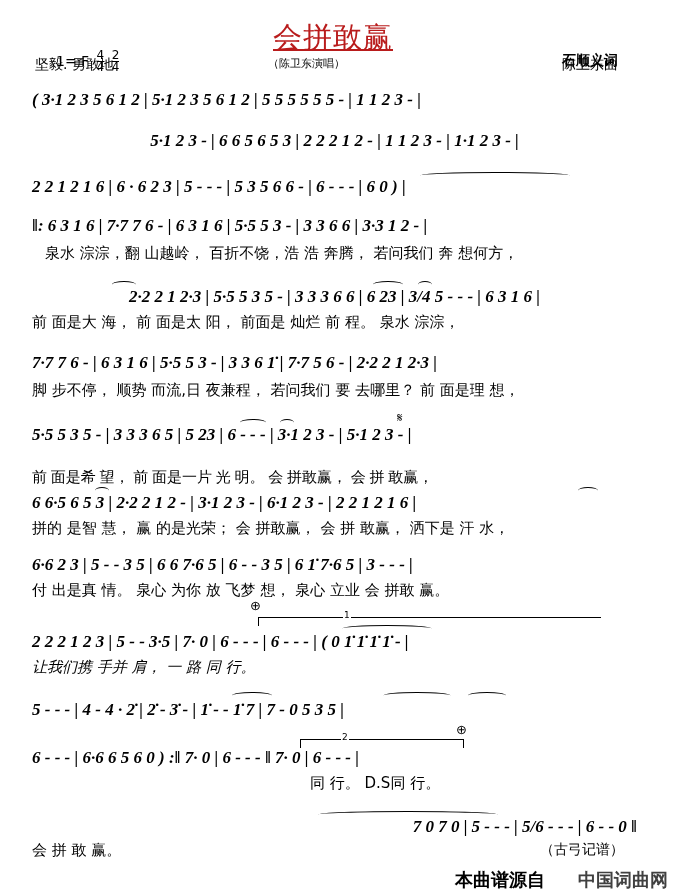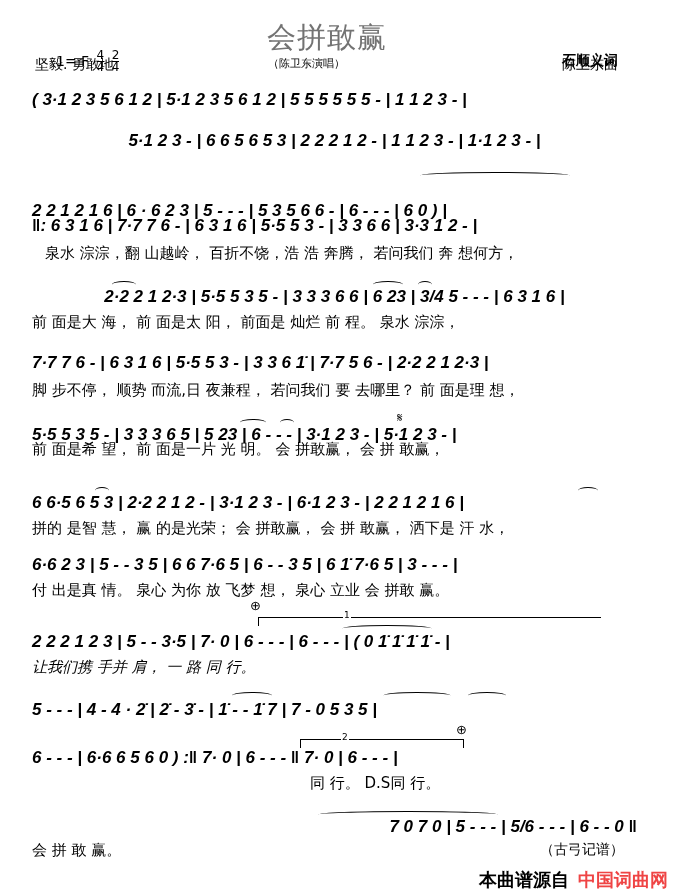--- a/index.html
+++ b/index.html
@@ -1,28 +1,28 @@
 <!DOCTYPE html>
 <html><head>
   <meta charset="utf-8">
   <style>
     html, body { margin:0; padding:0; background:#ffffff; }
     body { width:675px; height:894px; position:relative; overflow:hidden; font-family:"DejaVu Sans", sans-serif; color:#000; }
     .hdr { position:absolute; font-size:14px; }
-    .title { position:absolute; left:267px; top:18px; font-size:29px; color:#737373; letter-spacing:1px; font-family:"DejaVu Sans", sans-serif; }
+    .title { position:absolute; left:273px; top:18px; font-size:29px; color:#b91c1c; letter-spacing:1px; font-family:"DejaVu Sans", sans-serif;text-decoration:underline; }
     .subtitle { position:absolute; left:268px; top:56px; font-size:11px; }
     .key { position:absolute; left:56px; top:50px; font-size:14px; }
     .frac { display:inline-block; vertical-align:middle; text-align:center; font-size:12px; line-height:11px; margin-left:3px; }
     .frac span { display:block; }
     .frac .top { border-bottom:1px solid #000; }
-    .row { position:absolute; left:32px; width:605px; height:24px; font-family:Liberation Sans, sans-serif; font-weight:bold; font-style:italic; font-size:17px; white-space:nowrap; }
+    .row { position:absolute; left:32px; width:605px; height:24px; font-family:Liberation Serif, serif; font-weight:bold; font-style:italic; font-size:17px; white-space:nowrap; }
     .lyr { position:absolute; left:32px; font-size:15px; white-space:nowrap; font-family:"DejaVu Sans", sans-serif; }
     .watermark { position:absolute; top:868px; font-size:18px; font-weight:bold; }
-    .wm1 { left:479px; color:#000; }
-    .wm2 { left:578px; color:#ef4444; }
+    .wm1 { left:455px; color:#000; }
+    .wm2 { left:578px; color:#404040; }
     .credit { position:absolute; left:540px; top:841px; font-size:14px; }
     .mark { position:absolute; font-size:13px; }
     .volta { position:absolute; border-top:1px solid #000; border-left:1px solid #000; height:8px; font-size:9px; }
     .volta span { position:absolute; top:-8px; background:#fff; padding:0 1px; }
     .slur { position:absolute; border-top:1px solid #000; border-radius:50% 50% 0 0; height:6px; }
   </style>
 </head>
 <body>
 
 <div class="key">
@@ -32,39 +32,39 @@
 </div>
 <div class="hdr" style="left:35px;top:56px;">坚毅. 勇敢地</div>
 <div class="title">会拼敢赢</div>
 <div class="subtitle">（陈卫东演唱）</div>
 <div class="hdr" style="left:562px;top:52px;font-weight:bold;">石顺义词</div>
 <div class="hdr" style="left:562px;top:56px;">陈卫东曲</div>
 
 <div class="row" style="top:90px;">( 3·1 2 3 5 6 1 2 | 5·1 2 3 5 6 1 2 | 5 5 5 5 5 5 - | 1 1 2 3 - |</div>
 <div class="row" style="top:131px;text-align:center;">5·1 2 3 - | 6 6 5 6 5 3 | 2 2 2 1 2 - | 1 1 2 3 - | 1·1 2 3 - |</div>
 <div class="slur" style="left:420px;top:172px;width:150px;"></div>
-<div class="row" style="top:177px;margin-top:24px;">2 2 1 2 1 6 | 6 · 6 2 3 | 5 - - - | 5 3 5 6 6 - | 6 - - - | 6 0 ) |</div>
+<div class="row" style="top:177px;">2 2 1 2 1 6 | 6 · 6 2 3 | 5 - - - | 5 3 5 6 6 - | 6 - - - | 6 0 ) |</div>
 
 <div class="row" style="top:216px;">‖: 6 3 1 6 | 7·7 7 6 - | 6 3 1 6 | 5·5 5 3 - | 3 3 6 6 | 3·3 1 2 - |</div>
 <div class="lyr" style="top:244px;left:45px;">泉水 淙淙，翻 山越岭，   百折不饶，浩 浩 奔腾，  若问我们   奔 想何方，</div>
 
 <div class="slur" style="left:112px;top:281px;width:24px;"></div>
 <div class="slur" style="left:373px;top:281px;width:30px;"></div>
 <div class="slur" style="left:418px;top:281px;width:14px;"></div>
 <div class="row" style="top:287px;text-align:center;">2·2 2 1 2·3 | 5·5 5 3 5 - | 3 3 3 6 6 | 6 23 | 3/4 5 - - - | 6 3 1 6 |</div>
 <div class="lyr" style="top:313px;text-align:center;">前 面是大 海，   前 面是太 阳，   前面是 灿烂    前    程。     泉水 淙淙，</div>
 
 <div class="row" style="top:353px;">7·7 7 6 - | 6 3 1 6 | 5·5 5 3 - | 3 3 6 1̇ | 7·7 5 6 - | 2·2 2 1 2·3 |</div>
 <div class="lyr" style="top:381px;">脚 步不停，  顺势 而流,日 夜兼程，  若问我们  要 去哪里？  前 面是理 想，</div>
 
 <div class="mark" style="left:397px;top:410px;">𝄋</div>
 <div class="slur" style="left:240px;top:419px;width:26px;"></div>
 <div class="slur" style="left:280px;top:419px;width:14px;"></div>
 <div class="row" style="top:425px;">5·5 5 3 5 - | 3 3 3 6 5 | 5 23 | 6 - - - | 3·1 2 3 - | 5·1 2 3 - |</div>
-<div class="lyr" style="top:440px;">前 面是希 望，  前 面是一片    光   明。     会 拼敢赢，   会 拼 敢赢，</div>
+<div class="lyr" style="top:468px;font-family:Liberation Serif, serif;">前 面是希 望，  前 面是一片    光   明。     会 拼敢赢，   会 拼 敢赢，</div>
 
 <div class="slur" style="left:95px;top:487px;width:14px;"></div>
 <div class="slur" style="left:578px;top:487px;width:20px;"></div>
 <div class="row" style="top:493px;">6 6·5 6 5 3 | 2·2 2 1 2 - | 3·1 2 3 - | 6·1 2 3 - | 2 2 1 2 1 6 |</div>
 <div class="lyr" style="top:519px;">拼的 是智  慧，  赢 的是光荣；  会 拼敢赢，    会 拼 敢赢，    洒下是 汗  水，</div>
 
 <div class="row" style="top:555px;">6·6 2 3 | 5 - - 3 5 | 6 6 7·6 5 | 6 - - 3 5 | 6 1̇ 7·6 5 | 3 - - - |</div>
 <div class="lyr" style="top:581px;">付 出是真   情。  泉心  为你 放 飞梦  想，  泉心  立业 会 拼敢  赢。</div>
 
 <div class="mark" style="left:250px;top:598px;">⊕</div>

